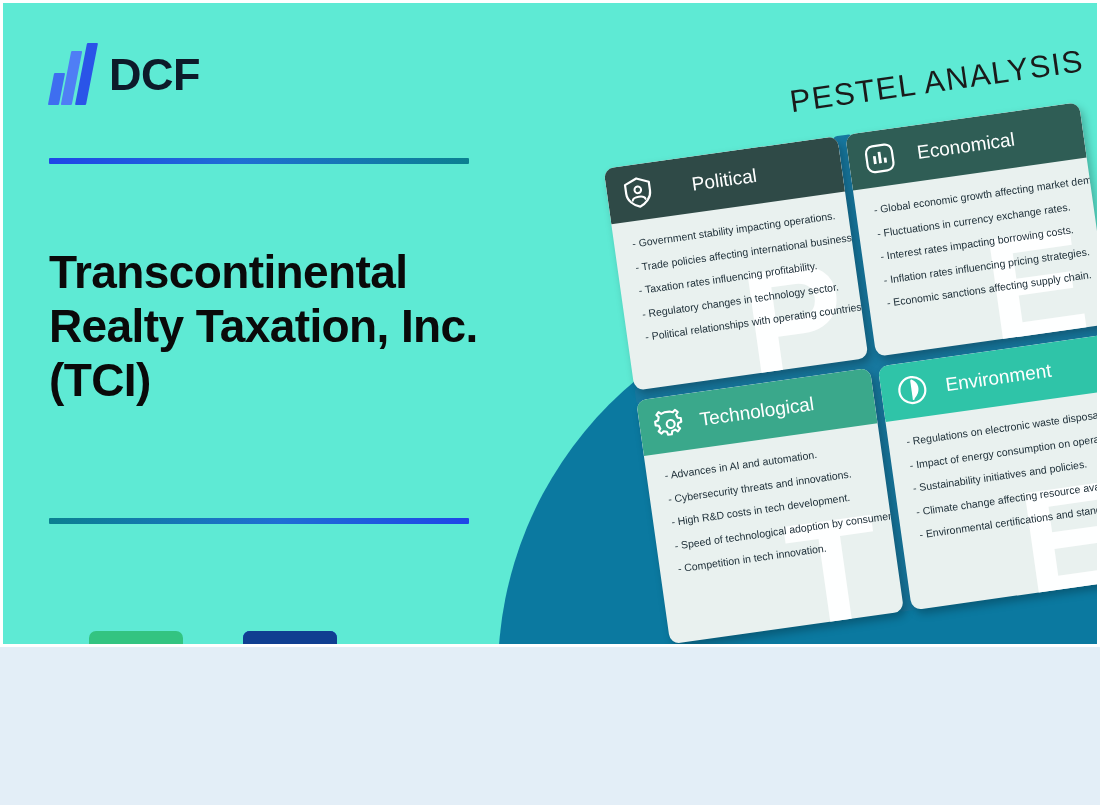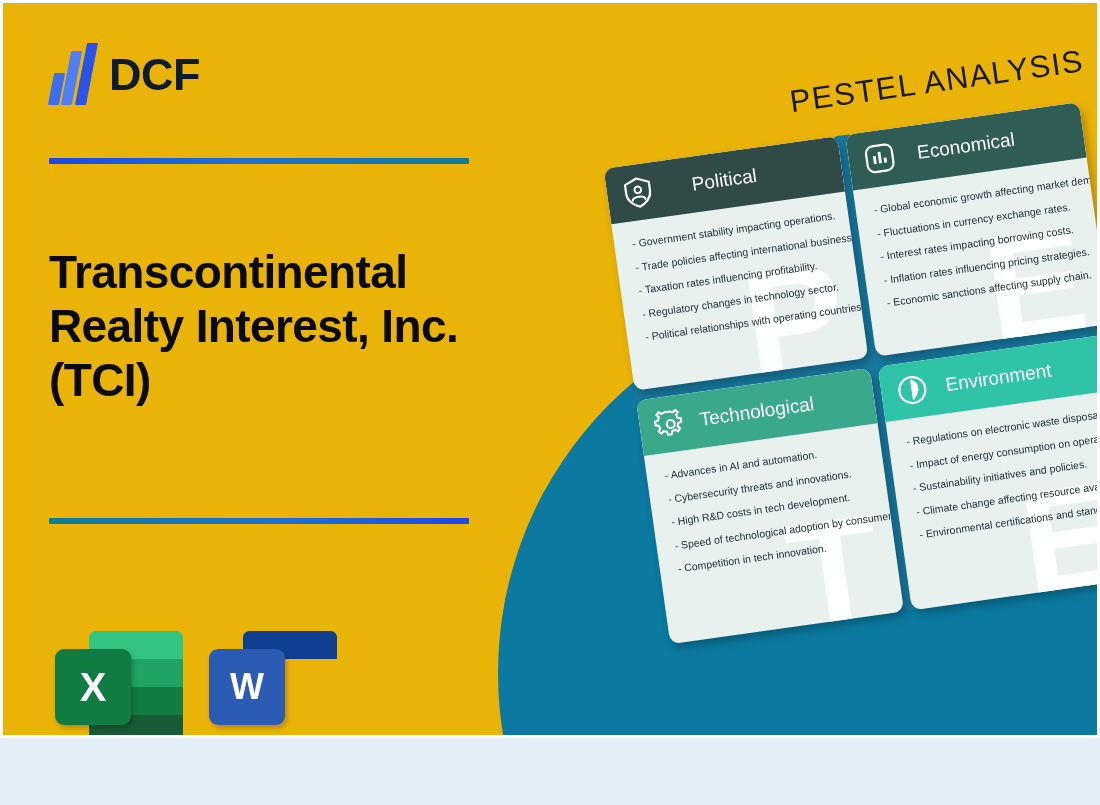--- a/index.html
+++ b/index.html
@@ -5,22 +5,22 @@
   html,body{margin:0;padding:0;}
   body{
     width:1100px;height:805px;
     background:#e3eef7;
     font-family:"Liberation Sans", sans-serif;
     overflow:hidden;
     position:relative;
   }
   #page{
     position:absolute;inset:0;
-    width:1100px;height:738px;
-    background:#eab308;
+    width:1100px;height:647px;
+    background:#5eead4;
     border:3px solid #ffffff;
     box-sizing:border-box;
     overflow:hidden;
   }
 
   
   .logo-wrap{
     position:absolute;left:46px;top:40px;
     display:flex;align-items:center;gap:14px;
   }
@@ -151,21 +151,21 @@
       <span class="logo-bar lb1"></span>
       <span class="logo-bar lb2"></span>
       <span class="logo-bar lb3"></span>
     </div>
     <div class="logo-text">DCF</div>
   </div>
 
   <div class="rule rule-top"></div>
   <div class="rule rule-bottom"></div>
 
-  <div class="title">Transcontinental Realty Interest, Inc. (TCI)</div>
+  <div class="title">Transcontinental Realty Taxation, Inc. (TCI)</div>
 
   <div class="office-row">
     <div class="office-ico">
       <div class="sheet xl">
         <span class="band b1"></span>
           <span class="band b2"></span>
         <span class="band b3"></span>
           <span class="band b4"></span>
       </div>
       <div class="tile xl-tile">X</div>

